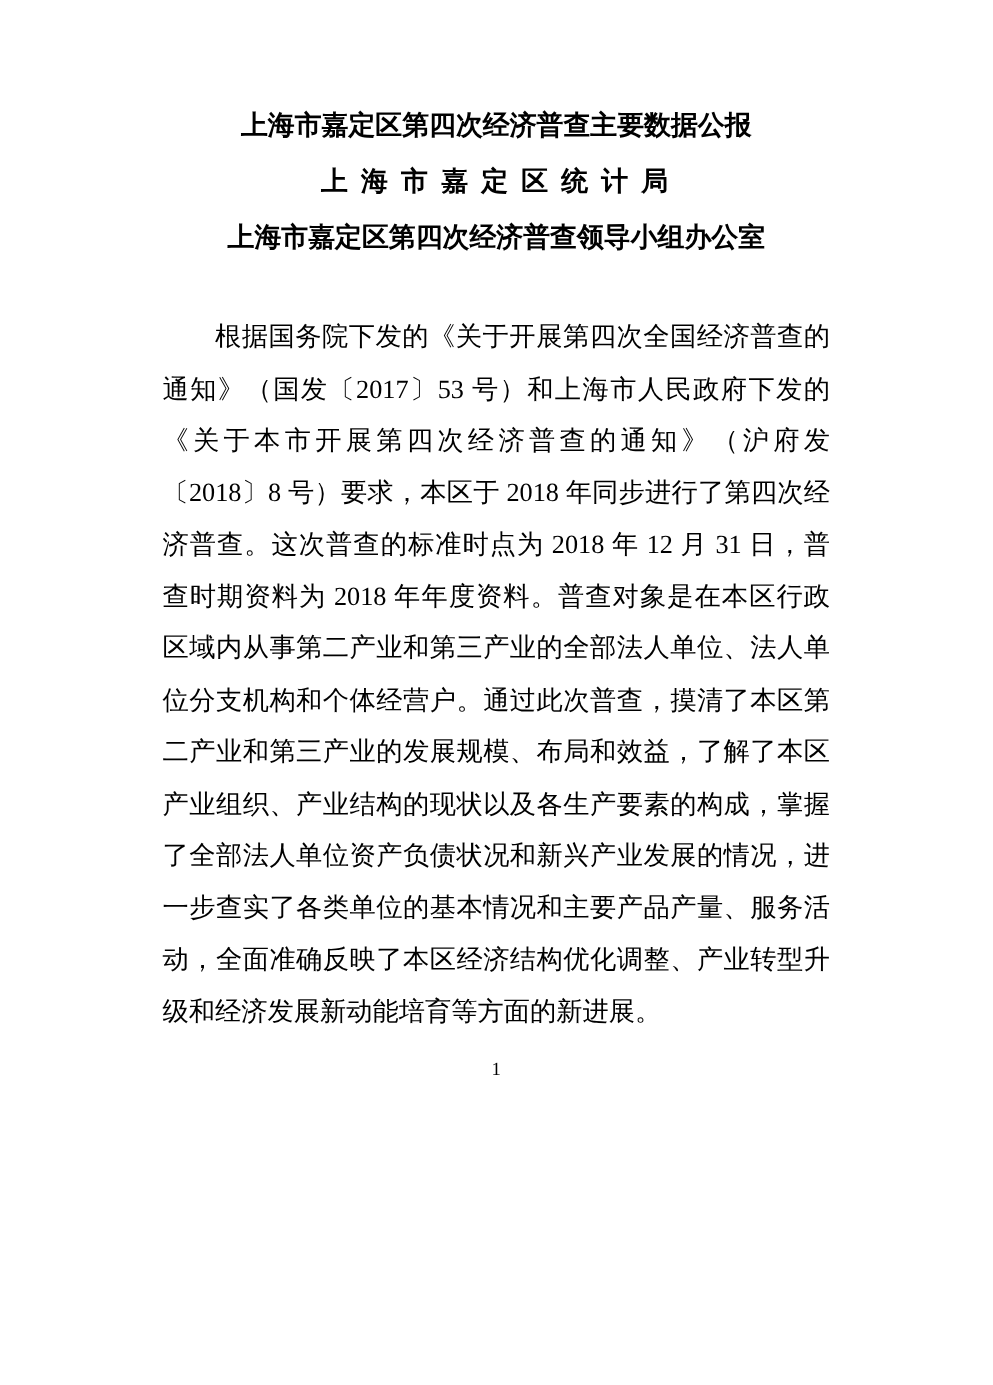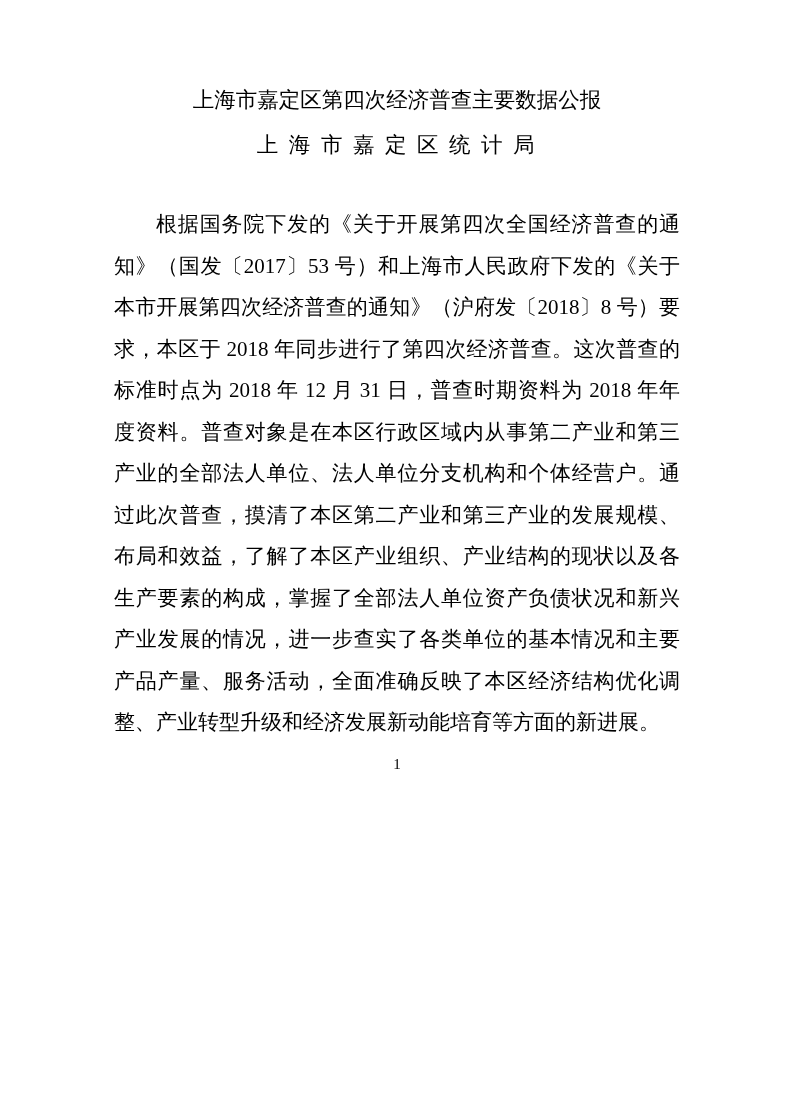--- a/index.html
+++ b/index.html
@@ -12,39 +12,39 @@
     color: #000000;
     font-family: "Liberation Serif", serif;
     overflow: hidden;
   }
   .content {
     width: 566px;
     margin: 0 auto;
     padding-top: 78px;
   }
   .doc-title .t-line {
-    font-weight: normal;
+    font-weight: bold;
     font-size: 21.5px;
     line-height: 45px;
     text-align: center;
     white-space: nowrap;
   }
   .doc-title .t-spaced {
     letter-spacing: 0.12em;
     text-align: center;
   }
   .body-text {
     margin-top: 36px;
     font-size: 21px;
     line-height: 41.5px;
     text-align: justify;
   }
   .body-text p {
     text-indent: 2em;
-    margin: 0;
+    margin: 16px;
   }
   .section-heading {
     font-family: "Liberation Sans", sans-serif;
     font-weight: bold;
     font-size: 21px;
     line-height: 41.5px;
     text-indent: 2em;
   }
   .page-number {
     margin-top: 10px;
@@ -56,20 +56,21 @@
 </style>
 </head>
 <body>
 
 <div class="page">
   <div class="content">
 
     <div class="doc-title">
       <div class="t-line">上海市嘉定区第四次经济普查主要数据公报</div>
       <div class="t-line t-spaced">上 海 市 嘉 定 区 统 计 局</div>
+      <div class="t-line">上海市嘉定区第四次经济普查领导小组办公室</div>
     </div>
 
     <div class="body-text">
       <p>根据国务院下发的《关于开展第四次全国经济普查的通知》（国发〔2017〕53 号）和上海市人民政府下发的《关于本市开展第四次经济普查的通知》（沪府发〔2018〕8 号）要求，本区于 2018 年同步进行了第四次经济普查。这次普查的标准时点为 2018 年 12 月 31 日，普查时期资料为 2018 年年度资料。普查对象是在本区行政区域内从事第二产业和第三产业的全部法人单位、法人单位分支机构和个体经营户。通过此次普查，摸清了本区第二产业和第三产业的发展规模、布局和效益，了解了本区产业组织、产业结构的现状以及各生产要素的构成，掌握了全部法人单位资产负债状况和新兴产业发展的情况，进一步查实了各类单位的基本情况和主要产品产量、服务活动，全面准确反映了本区经济结构优化调整、产业转型升级和经济发展新动能培育等方面的新进展。</p>
     </div>
 
     <div class="page-number">1</div>
 
   </div>
 </div>

